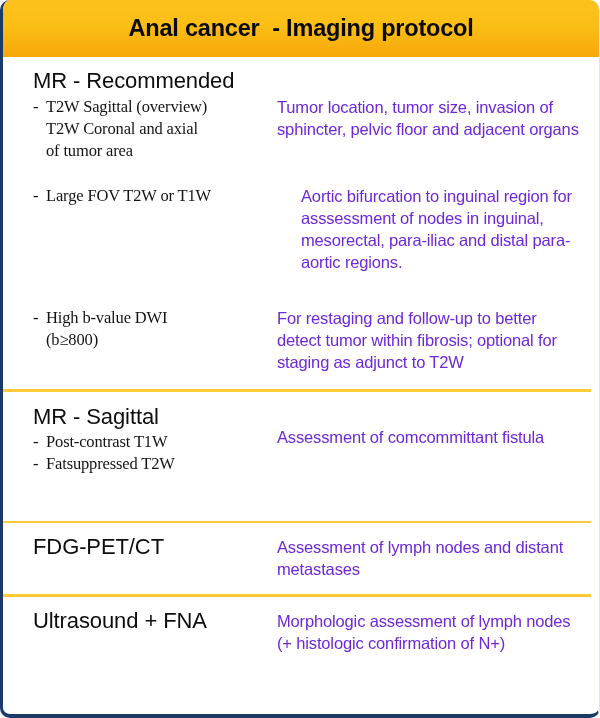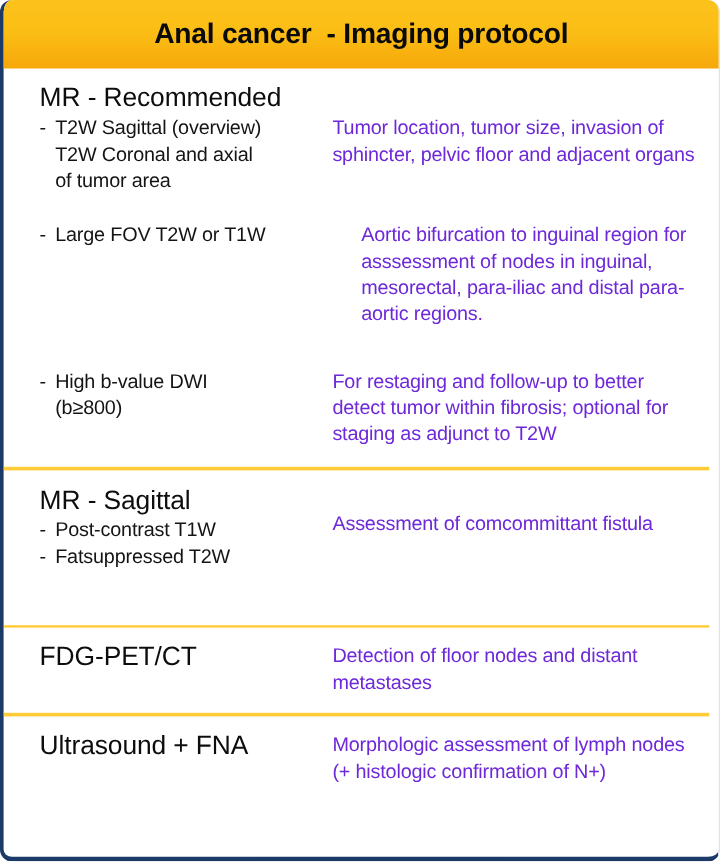--- a/index.html
+++ b/index.html
@@ -59,21 +59,21 @@
 
   .section-heading {
     font-size: 22px;
     font-weight: normal;
     color: #0d0d0d;
     letter-spacing: -0.1px;
     white-space: pre;
   }
 
   
-  .bullet-list { list-style: none; }
+  .bullet-list { list-style: none; font-family: Liberation Serif, serif; }
   .bullet-item {
     position: relative;
     padding-left: 13px;
     font-size: 16.5px;
     line-height: 22px;
     color: #141414;
     letter-spacing: -0.15px;
   }
   .bullet-item::before {
     content: "-";
@@ -194,21 +194,21 @@
   </div>
 
   <div class="divider"></div>
 
   <div class="block-simple">
     <div class="section">
       <div class="section-left">
         <div class="section-heading">FDG-PET/CT</div>
       </div>
       <div class="section-right">
-        <div class="desc">Detection of floor nodes and distant metastases</div>
+        <div class="desc">Assessment of lymph nodes and distant metastases</div>
       </div>
     </div>
     <div class="spacer-fdg"></div>
   </div>
 
   <div class="divider"></div>
 
   <div class="block-simple">
     <div class="section">
       <div class="section-left">

